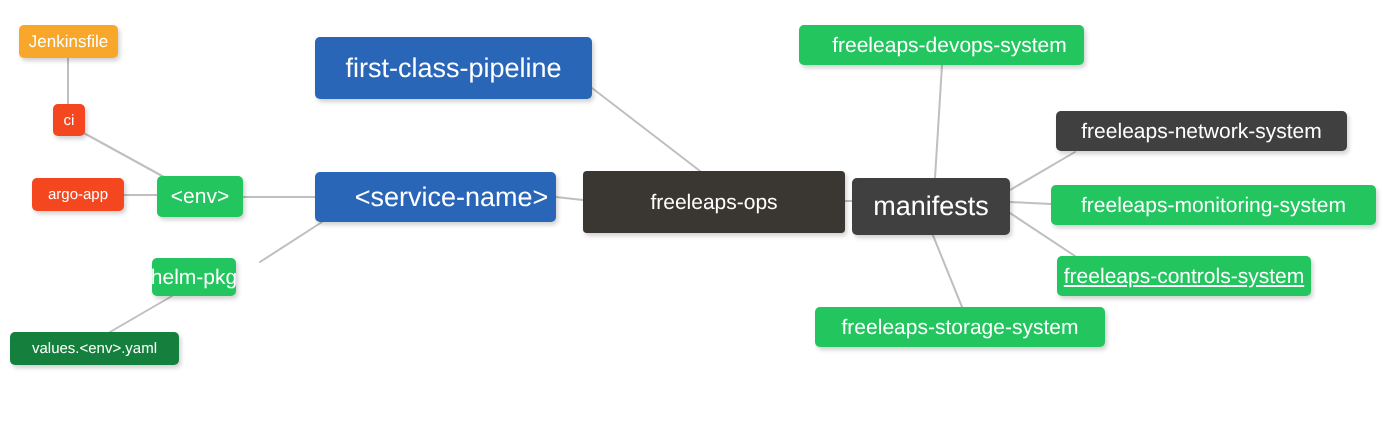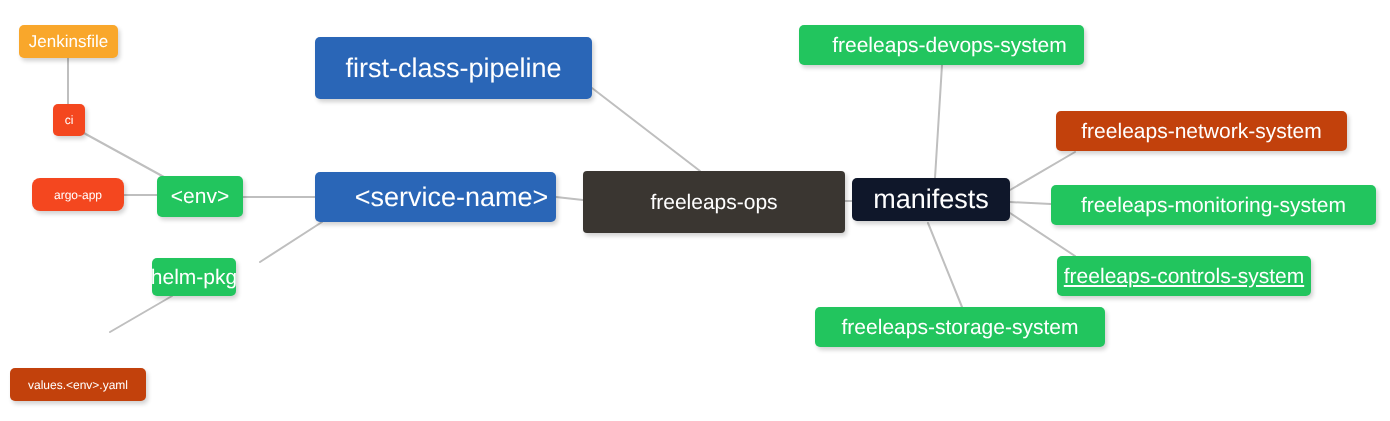--- a/index.html
+++ b/index.html
@@ -42,21 +42,21 @@
     font-size: 21px;
     border-radius: 4px;
   }
   .mm-node.lvl-1 {
     font-size: 27px;
   }
   .mm-node.lvl-2 {
     font-size: 21px;
   }
   .mm-node.lvl-3 {
-    font-size: 12px;
+    font-size: 15px;
   }
   .mm-node.lvl-4 {
     font-size: 17px;
   }
 </style>
 </head>
 <body>
 
 <div id="mindmap-canvas">
   <svg id="edge-layer" viewBox="0 0 1390 421" width="1390" height="421" xmlns="http://www.w3.org/2000/svg">
@@ -78,45 +78,45 @@
   <div id="node-layer">
       <div class="mm-node lvl-root" style="left: 583px; top: 171px; width: 262px; height: 62px; background: rgb(58, 54, 49);">
         <span>freeleaps-ops</span>
       </div>
       <div class="mm-node lvl-1" style="left: 315px; top: 37px; width: 277px; height: 62px; background: rgb(42, 102, 183);">
         <span>first-class-pipeline</span>
       </div>
       <div class="mm-node lvl-1" style="left: 315px; top: 172px; width: 241px; height: 50px; background: rgb(42, 102, 183); padding-left: 32px;">
         <span>&lt;service-name&gt;</span>
       </div>
-      <div class="mm-node lvl-1" style="left: 852px; top: 178px; width: 158px; height: 43px; background: #0f172a;">
+      <div class="mm-node lvl-1" style="left: 852px; top: 178px; width: 158px; height: 57px; background: #404040;">
         <span>manifests</span>
       </div>
       <div class="mm-node lvl-2" style="left: 157px; top: 176px; width: 86px; height: 41px; background: rgb(34, 197, 94);">
         <span>&lt;env&gt;</span>
       </div>
       <div class="mm-node lvl-2" style="left: 152px; top: 258px; width: 84px; height: 38px; background: rgb(34, 197, 94); align-items: center;">
         <span>helm-pkg</span>
       </div>
       <div class="mm-node lvl-4" style="left: 19px; top: 25px; width: 99px; height: 33px; background: rgb(249, 167, 43);">
         <span>Jenkinsfile</span>
       </div>
       <div class="mm-node lvl-3" style="left: 53px; top: 104px; width: 32px; height: 32px; background: rgb(244, 71, 31);">
         <span>ci</span>
       </div>
-      <div class="mm-node lvl-3" style="left: 32px; top: 178px; width: 92px; height: 33px; background: rgb(244, 71, 31); border-radius: 8px;">
+      <div class="mm-node lvl-3" style="left: 32px; top: 178px; width: 92px; height: 33px; background: rgb(244, 71, 31);">
         <span>argo-app</span>
       </div>
-      <div class="mm-node lvl-3" style="left: 10px; top: 332px; width: 136px; height: 33px; background: #c2410c; margin-top: 36px;">
+      <div class="mm-node lvl-3" style="left: 10px; top: 332px; width: 169px; height: 33px; background: #15803d;">
         <span>values.&lt;env&gt;.yaml</span>
       </div>
       <div class="mm-node lvl-2" style="left: 799px; top: 25px; width: 285px; height: 40px; background: rgb(34, 197, 94); padding-left: 16px;">
         <span>freeleaps-devops-system</span>
       </div>
-      <div class="mm-node lvl-2" style="left: 1056px; top: 111px; width: 291px; height: 40px; background: #c2410c;">
+      <div class="mm-node lvl-2" style="left: 1056px; top: 111px; width: 291px; height: 40px; background: #404040;">
         <span>freeleaps-network-system</span>
       </div>
       <div class="mm-node lvl-2" style="left: 1051px; top: 185px; width: 325px; height: 40px; background: rgb(34, 197, 94);">
         <span>freeleaps-monitoring-system</span>
       </div>
       <div class="mm-node lvl-2" style="left: 1057px; top: 256px; width: 254px; height: 40px; background: rgb(34, 197, 94); text-decoration: underline;">
         <span>freeleaps-controls-system</span>
       </div>
       <div class="mm-node lvl-2" style="left: 815px; top: 307px; width: 290px; height: 40px; background: rgb(34, 197, 94); text-align: center;">
         <span>freeleaps-storage-system</span>

